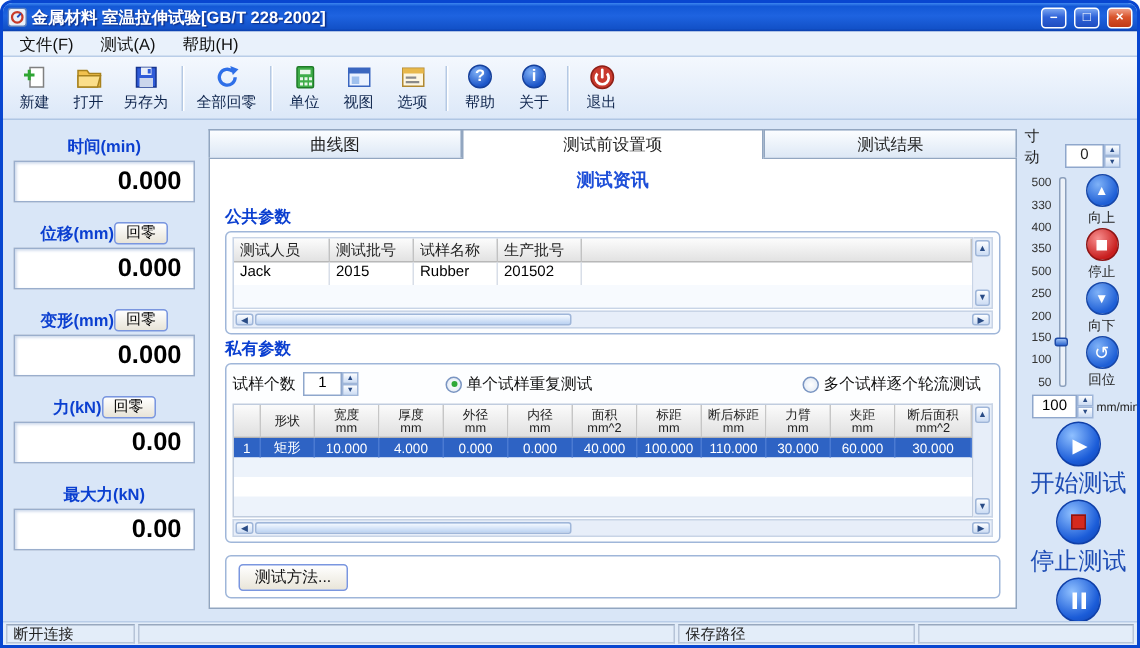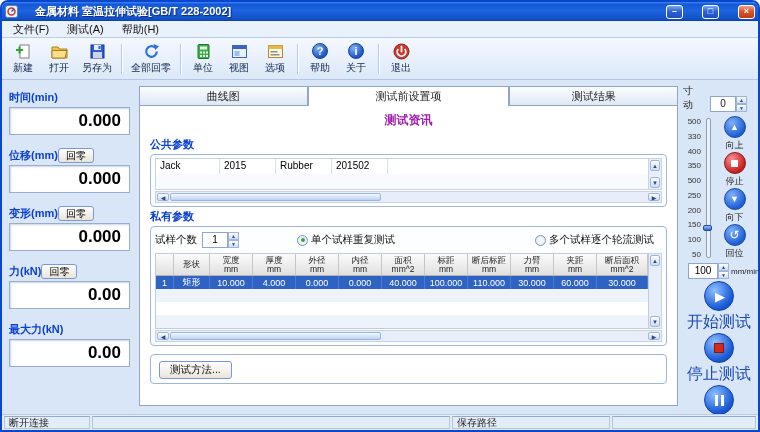--- a/index.html
+++ b/index.html
@@ -1,20 +1,20 @@
 <!DOCTYPE html>
 <html><head>
 <meta charset="utf-8">
 <style>
   *{margin:0;padding:0;box-sizing:border-box}
   body{font-family:"Liberation Sans",sans-serif;background:#fff}
   .window{width:760px;height:432px;border:2px solid #0846D0;border-radius:8px 8px 0 0;overflow:hidden;display:flex;flex-direction:column;background:#D9E6F7}
 
   
-  .titlebar{height:19px;display:flex;align-items:center;gap:17px;padding:0 3px;background:linear-gradient(180deg,#3C86F0 0%,#1358D6 12%,#1E63E0 45%,#1251C8 90%,#0A3CA8 100%)}
+  .titlebar{height:19px;display:flex;align-items:center;gap:3px;padding:0 3px;background:linear-gradient(180deg,#3C86F0 0%,#1358D6 12%,#1E63E0 45%,#1251C8 90%,#0A3CA8 100%)}
   .title-text{flex:1;color:#fff;font-size:11px;font-weight:bold;text-shadow:1px 1px 1px #0A2A80;white-space:nowrap;overflow:hidden}
   .win-btn{width:17px;height:14px;margin-left:2px;border:1px solid #fff;border-radius:3px;background:linear-gradient(180deg,#7AA6F2,#2E62D8 45%,#1E4DC0);color:#fff;font-size:9px;line-height:11px;text-align:center;font-weight:bold;cursor:default}
   .win-btn.close{background:linear-gradient(180deg,#F0A088,#D9542C 45%,#C03A14)}
 
   
   .menubar{height:17px;display:flex;align-items:center;background:#E9F1FB;border-bottom:1px solid #B9CDE8;padding-left:2px}
   .menu-item{font-size:11px;padding:1px 9px;color:#111}
 
   
   .toolbar{height:42px;display:flex;align-items:center;background:linear-gradient(#F4F8FE,#DCE8F8);border-bottom:1px solid #AFC6E4;padding:1px 4px;gap:2px}
@@ -22,33 +22,33 @@
   .ticon{height:18px;display:flex;align-items:center;justify-content:center}
   .tool-sep{width:1px;height:30px;background:#B5C9E4;margin:0 3px;box-shadow:1px 0 0 #fff}
   .circ{width:16px;height:16px;border-radius:50%;background:radial-gradient(circle at 35% 30%,#7FB0F5,#1C55C8 70%);color:#fff;font-size:11px;font-weight:bold;display:inline-flex;align-items:center;justify-content:center;border:1px solid #15409C;font-style:normal}
 
   
   .content{flex:1;display:flex;min-height:0;background:#D9E6F7}
 
   
   .left-panel{width:135px;padding:10px 7px 0}
   .readout{margin-bottom:13px}
-  .ro-head{display:flex;align-items:center;justify-content:flex-start;height:15px;margin-bottom:2px}
+  .ro-head{display:flex;align-items:center;justify-content:center;height:15px;margin-bottom:2px}
   .ro-label{color:#0B3FD0;font-size:11px;font-weight:bold}
   .zero-btn{font-size:10px;height:15px;line-height:12px;padding:0 7px;border:1px solid #7A96DF;border-radius:3px;background:linear-gradient(#FFFFFF,#E8E4D8)}
   .ro-value{height:28px;background:#fff;border:1px solid #9AAECC;box-shadow:inset 1px 1px 2px #C9D6EA;font-size:17px;font-weight:bold;text-align:right;padding:3px 8px 0 0;color:#000}
 
   
   .main{flex:1;display:flex;flex-direction:column;padding:6px 2px 8px 2px;min-width:0}
   .tabs{display:flex;height:19px;position:relative;z-index:2}
   .tab{flex:1;border:1px solid #92A6C0;border-bottom:none;background:linear-gradient(#FBFDFF,#DDE8F5);font-size:11px;display:flex;align-items:center;justify-content:center;color:#222}
   .tab.first{flex:1.2}
   .tab.active{background:#fff;margin-bottom:-1px;height:20px}
   .tab-body{flex:1;background:#fff;border:1px solid #92A6C0;padding:4px 10px;display:flex;flex-direction:column;overflow:hidden;position:relative;z-index:1}
-  .section-title{text-align:center;color:#a21caf;font-weight:bold;font-size:12px;margin:2px 0 6px}
+  .section-title{text-align:center;color:#1d4ed8;font-weight:bold;font-size:12px;margin:2px 0 6px}
   .param-label{color:#0B3FD0;font-size:11px;font-weight:bold;margin:2px 0}
   .gbox{border:1px solid #9FB6D9;border-radius:4px;padding:3px 4px;background:#FDFEFF}
 
   
   .pub-wrap{display:flex}
   .pub-table{flex:1;border:1px solid #C8D4E6;background:#F4F8FD;overflow:hidden}
   .pub-row{display:flex;height:15px}
   .pub-row.head{height:16px}
   .pcell{font-size:10px;padding:1px 4px;border-right:1px solid #D8DEE8;overflow:hidden;white-space:nowrap}
   .head .pcell{background:linear-gradient(#FCFCFC,#E2E2E2);border-right:1px solid #C2C2C2;border-bottom:1px solid #B8B8B8;color:#222}
@@ -296,20 +296,27 @@
         <div class="tab">测试结果</div>
       </div>
 
       <div class="tab-body">
         <div class="section-title">测试资讯</div>
 
         <div class="param-label">公共参数</div>
         <div class="gbox">
           <div class="pub-wrap">
             <div class="pub-table">
+              <div class="pub-row head">
+                <span class="pcell pc0">测试人员</span>
+                <span class="pcell pc1">测试批号</span>
+                <span class="pcell pc2">试样名称</span>
+                <span class="pcell pc3">生产批号</span>
+                <span class="pcell pcf"></span>
+              </div>
               <div class="pub-row data">
                 <span class="pcell pc0">Jack</span>
                 <span class="pcell pc1">2015</span>
                 <span class="pcell pc2">Rubber</span>
                 <span class="pcell pc3">201502</span>
                 <span class="pcell pcf"></span>
               </div>
               <div class="pub-row filler"></div>
             </div>
             <div class="vscroll">

